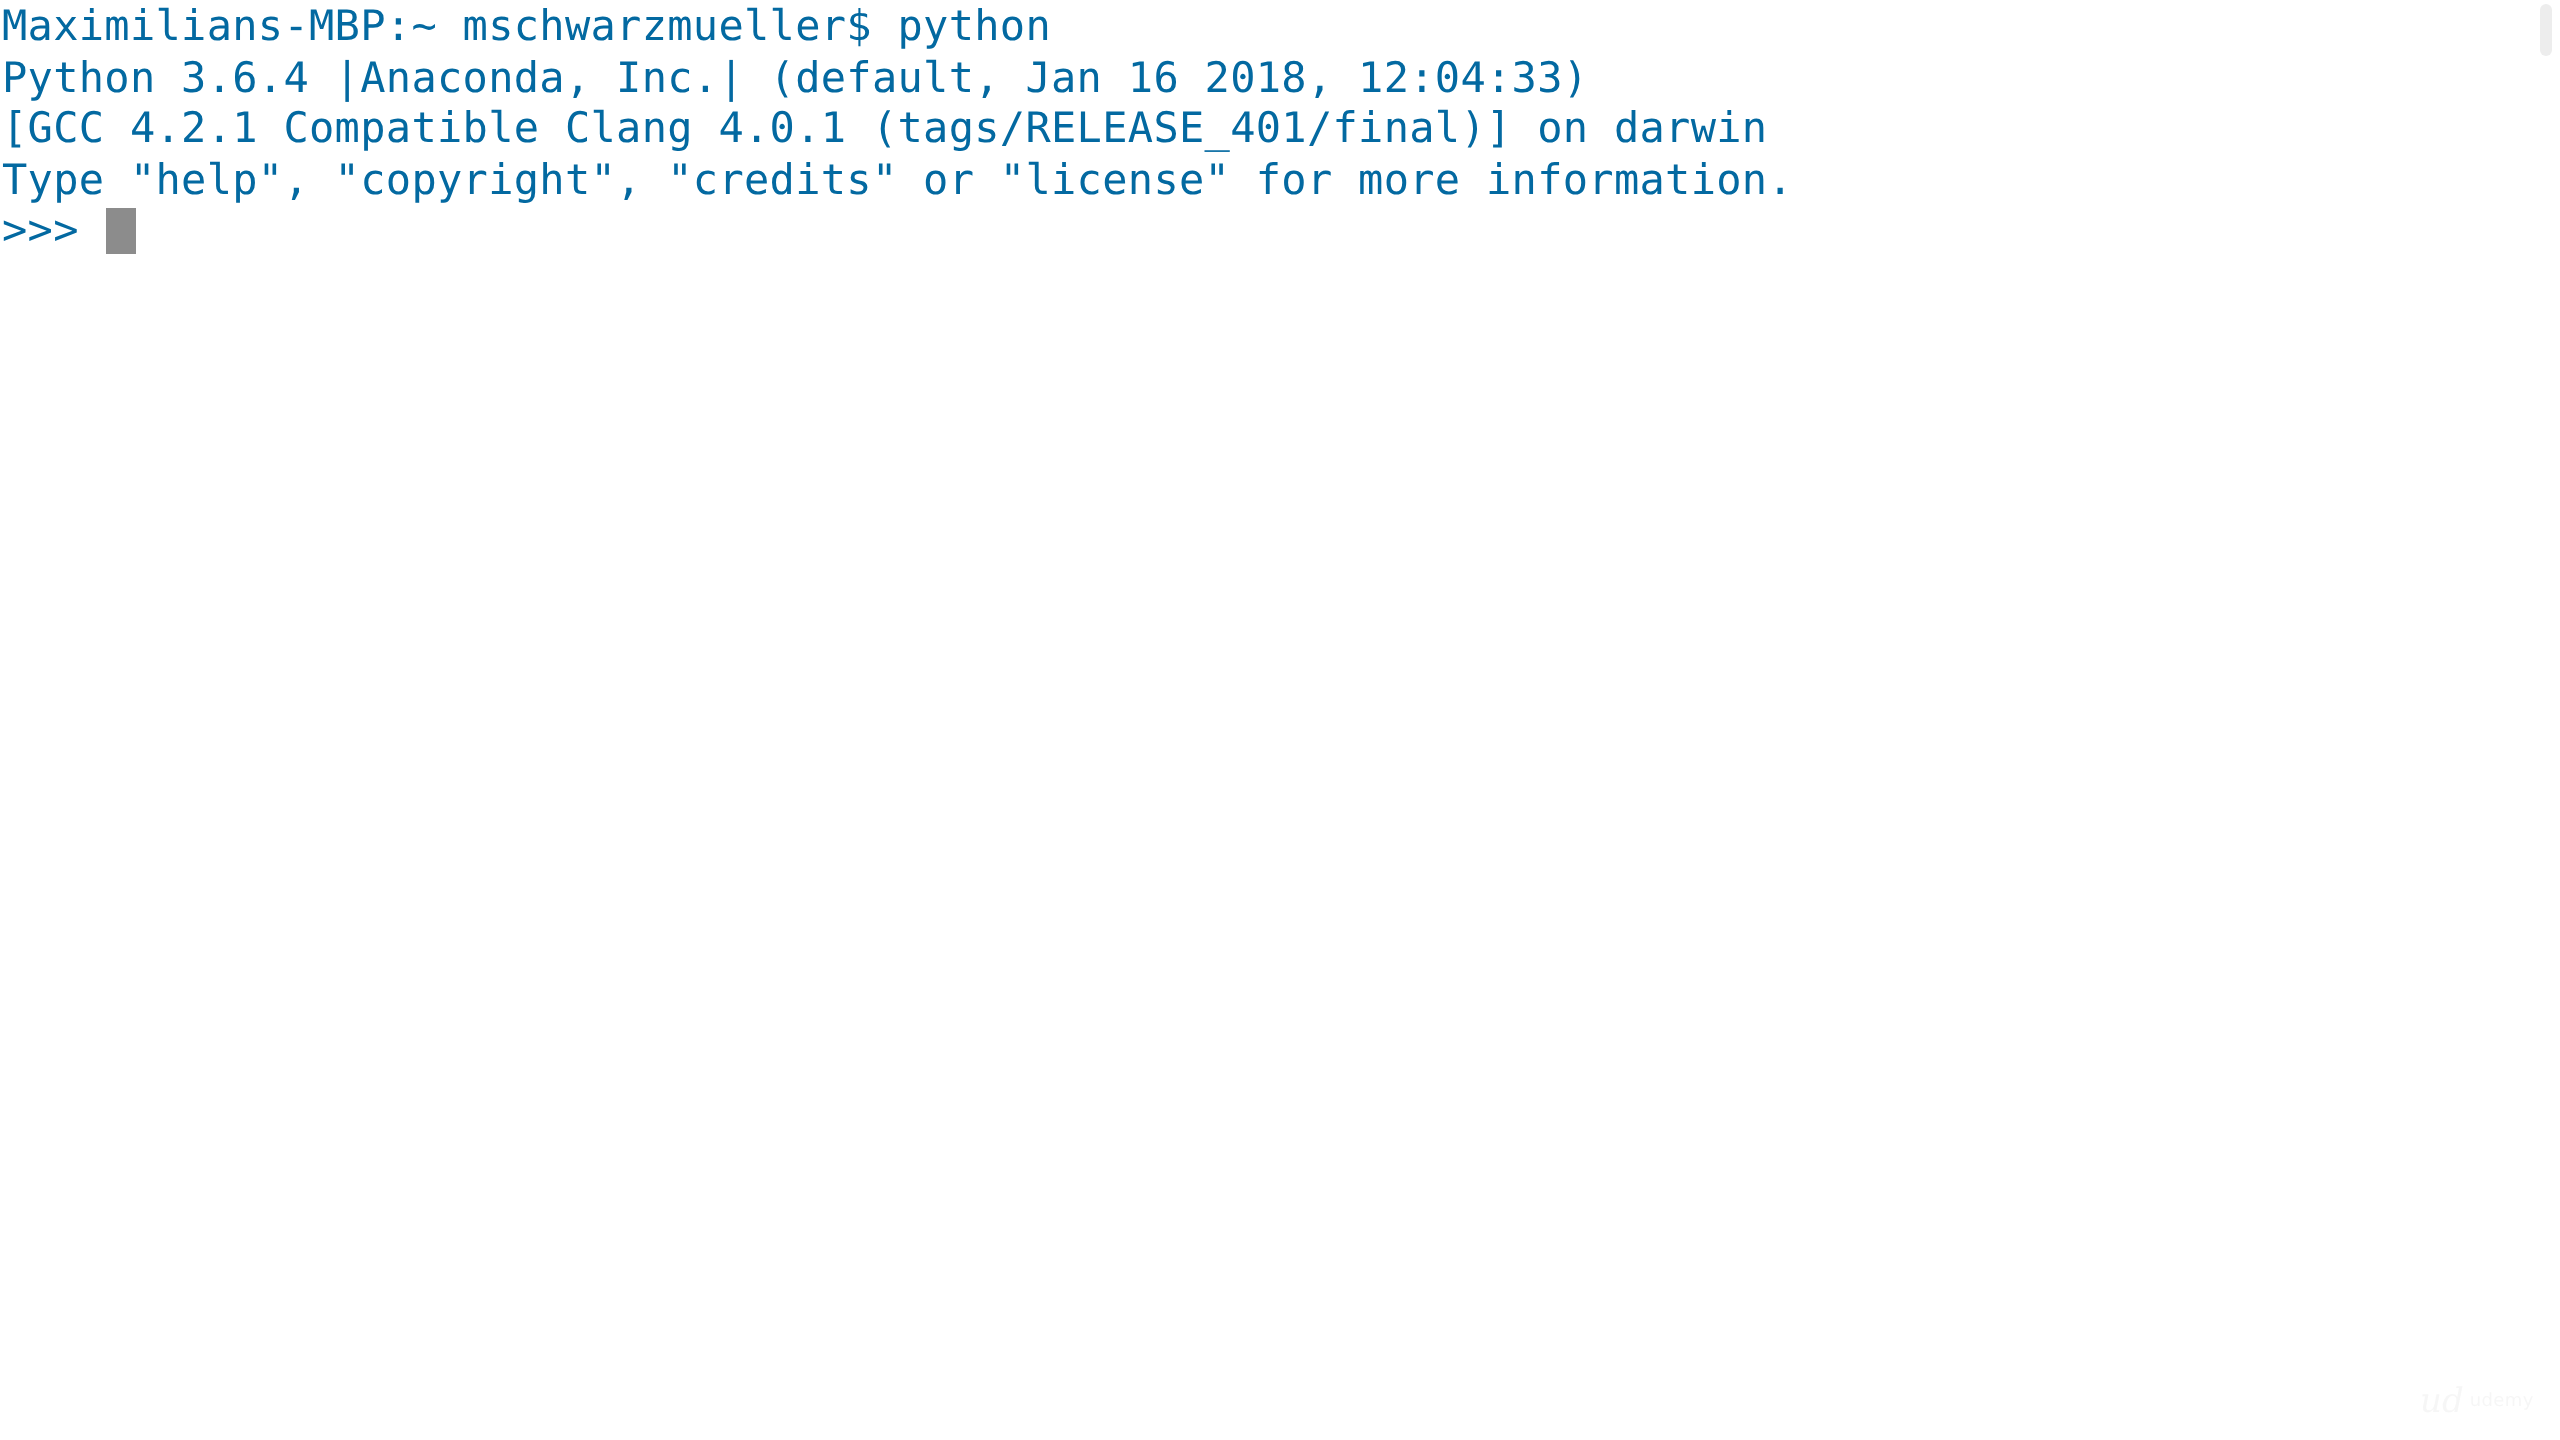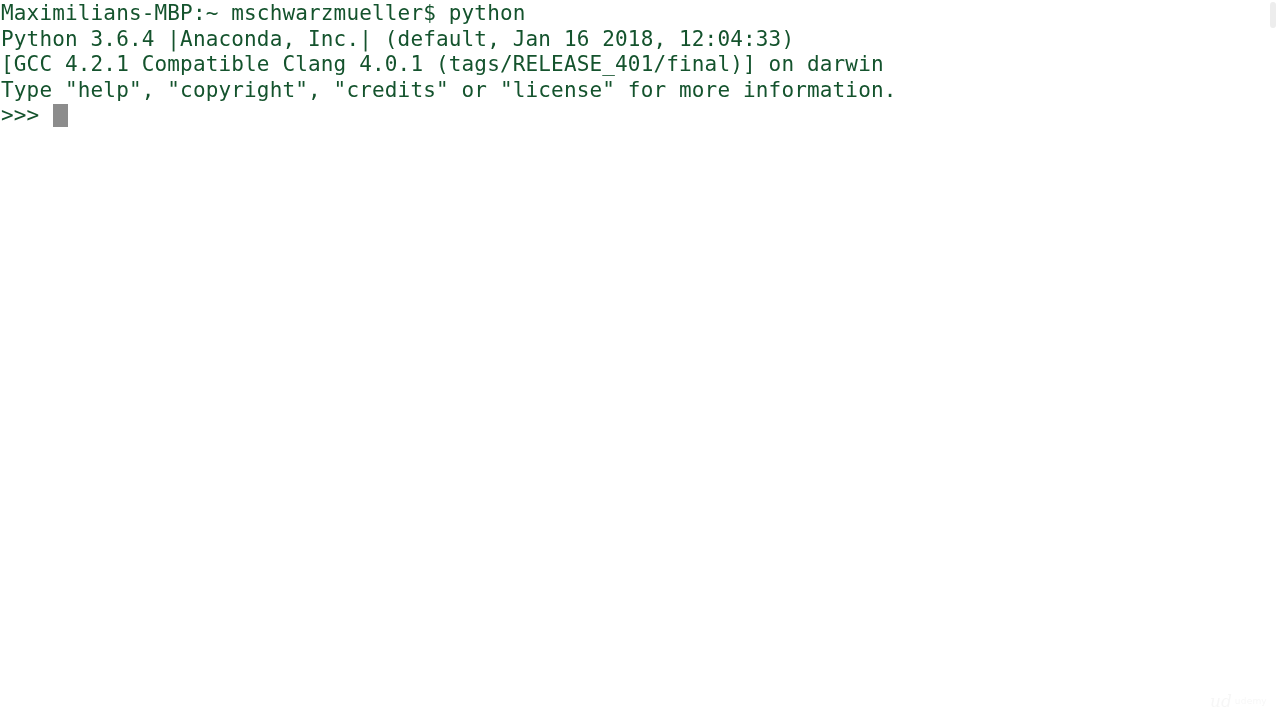--- a/index.html
+++ b/index.html
@@ -26,21 +26,21 @@
   #terminal-output {
     position: absolute;
     top: 0;
     left: 0;
     padding: 1px 0 0 1px;
     margin: 0;
     font-family: "DejaVu Sans Mono", "Liberation Mono", monospace;
     font-size: 21px;
     line-height: 25.6px;
     letter-spacing: 0.15px;
-    color: #14532d;
+    color: #0369a1;
     white-space: pre;
     font-weight: 400;
   }
 
   .term-line {
     display: block;
     height: 25.6px;
     white-space: pre;
   }
 

